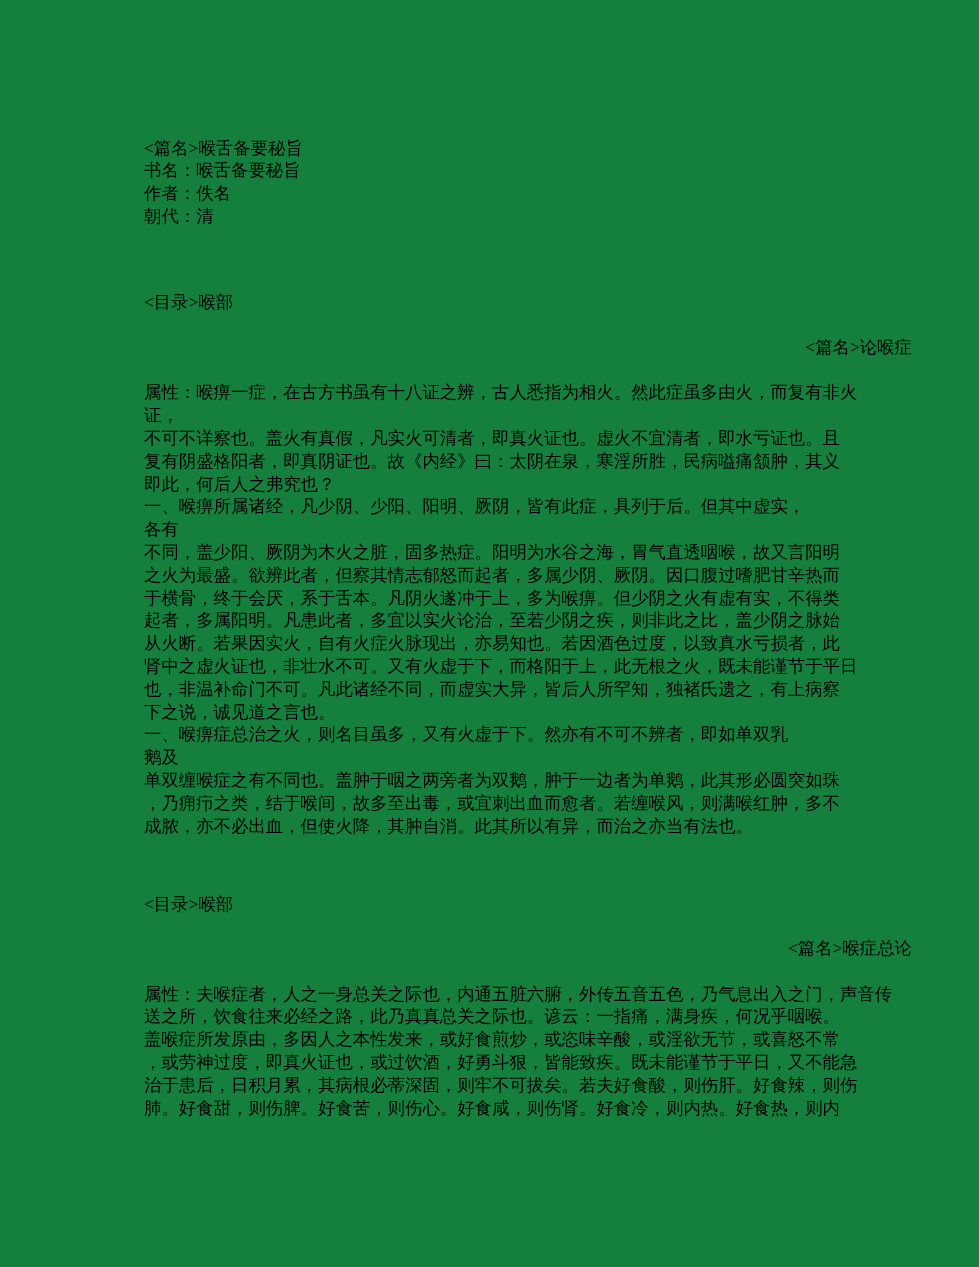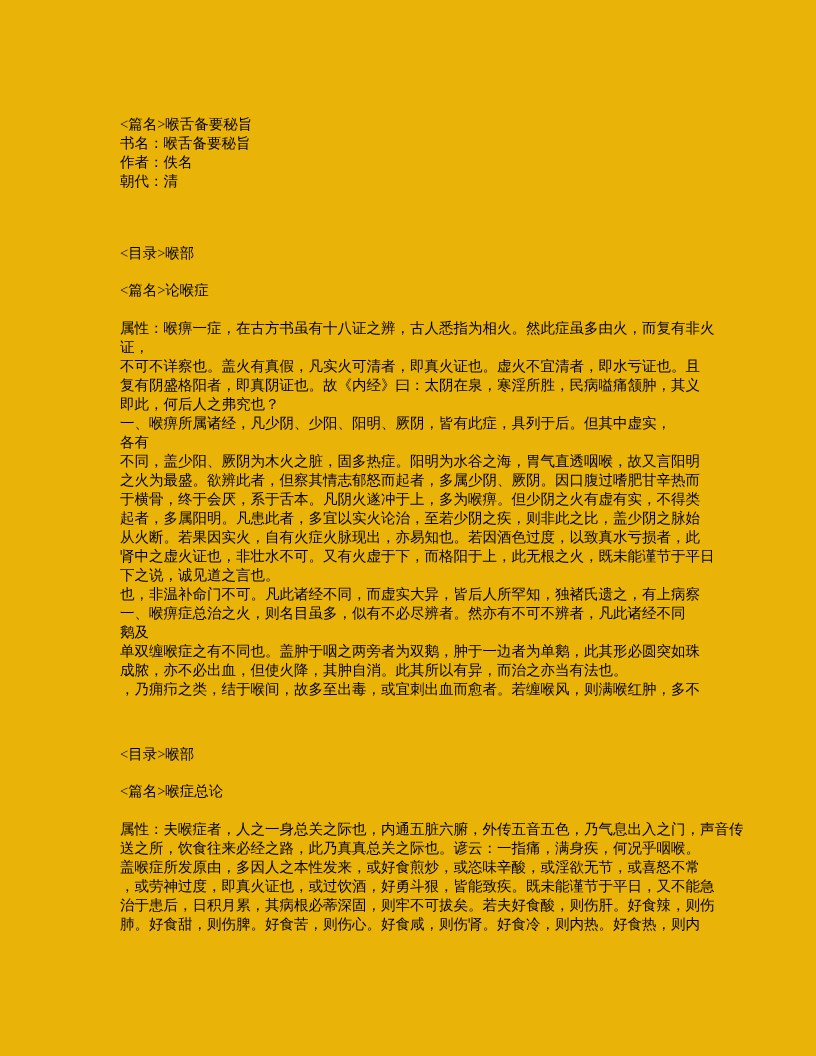--- a/index.html
+++ b/index.html
@@ -4,21 +4,21 @@
 <style>
   html, body {
     margin: 0;
     padding: 0;
     background: #ffffff;
   }
   .page {
     position: relative;
     width: 816px;
     height: 1056px;
-    background: #eab308;
+    background: #15803d;
     overflow: hidden;
     font-family: "Liberation Serif", "DejaVu Serif", serif;
     font-size: 14.5px;
     color: #000000;
   }
   .content {
     position: absolute;
     left: 120px;
     top: 115px;
     width: 640px;
@@ -29,20 +29,21 @@
     white-space: pre;
   }
   .header-block {
     margin-bottom: 53px;
   }
   .section .toc {
     margin-bottom: 18px;
   }
   .section .title {
     margin-bottom: 19px;
+    text-align: right;
   }
   .section + .section {
     margin-top: 46px;
   }
 </style>
 </head>
 <body>
 
 <div class="page">
   <div class="content">
@@ -64,27 +65,27 @@
         <div class="line">复有阴盛格阳者，即真阴证也。故《内经》曰：太阴在泉，寒淫所胜，民病嗌痛颔肿，其义</div>
         <div class="line">即此，何后人之弗究也？</div>
         <div class="line">一、喉痹所属诸经，凡少阴、少阳、阳明、厥阴，皆有此症，具列于后。但其中虚实，</div>
         <div class="line">各有</div>
         <div class="line">不同，盖少阳、厥阴为木火之脏，固多热症。阳明为水谷之海，胃气直透咽喉，故又言阳明</div>
         <div class="line">之火为最盛。欲辨此者，但察其情志郁怒而起者，多属少阴、厥阴。因口腹过嗜肥甘辛热而</div>
         <div class="line">于横骨，终于会厌，系于舌本。凡阴火遂冲于上，多为喉痹。但少阴之火有虚有实，不得类</div>
         <div class="line">起者，多属阳明。凡患此者，多宜以实火论治，至若少阴之疾，则非此之比，盖少阴之脉始</div>
         <div class="line">从火断。若果因实火，自有火症火脉现出，亦易知也。若因酒色过度，以致真水亏损者，此</div>
         <div class="line">肾中之虚火证也，非壮水不可。又有火虚于下，而格阳于上，此无根之火，既未能谨节于平日</div>
+        <div class="line">也，非温补命门不可。凡此诸经不同，而虚实大异，皆后人所罕知，独褚氏遗之，有上病察</div>
         <div class="line">下之说，诚见道之言也。</div>
-        <div class="line">也，非温补命门不可。凡此诸经不同，而虚实大异，皆后人所罕知，独褚氏遗之，有上病察</div>
-        <div class="line">一、喉痹症总治之火，则名目虽多，似有不必尽辨者。然亦有不可不辨者，凡此诸经不同</div>
+        <div class="line">一、喉痹症总治之火，则名目虽多，又有火虚于下。然亦有不可不辨者，即如单双乳</div>
         <div class="line">鹅及</div>
         <div class="line">单双缠喉症之有不同也。盖肿于咽之两旁者为双鹅，肿于一边者为单鹅，此其形必圆突如珠</div>
+        <div class="line">，乃痈疖之类，结于喉间，故多至出毒，或宜刺出血而愈者。若缠喉风，则满喉红肿，多不</div>
         <div class="line">成脓，亦不必出血，但使火降，其肿自消。此其所以有异，而治之亦当有法也。</div>
-        <div class="line">，乃痈疖之类，结于喉间，故多至出毒，或宜刺出血而愈者。若缠喉风，则满喉红肿，多不</div>
       </div>
     </div>
 
     <div class="section">
       <div class="line toc">&lt;目录&gt;喉部</div>
       <div class="line title">&lt;篇名&gt;喉症总论</div>
       <div class="body">
         <div class="line">属性：夫喉症者，人之一身总关之际也，内通五脏六腑，外传五音五色，乃气息出入之门，声音传</div>
         <div class="line">送之所，饮食往来必经之路，此乃真真总关之际也。谚云：一指痛，满身疾，何况乎咽喉。</div>
         <div class="line">盖喉症所发原由，多因人之本性发来，或好食煎炒，或恣味辛酸，或淫欲无节，或喜怒不常</div>

